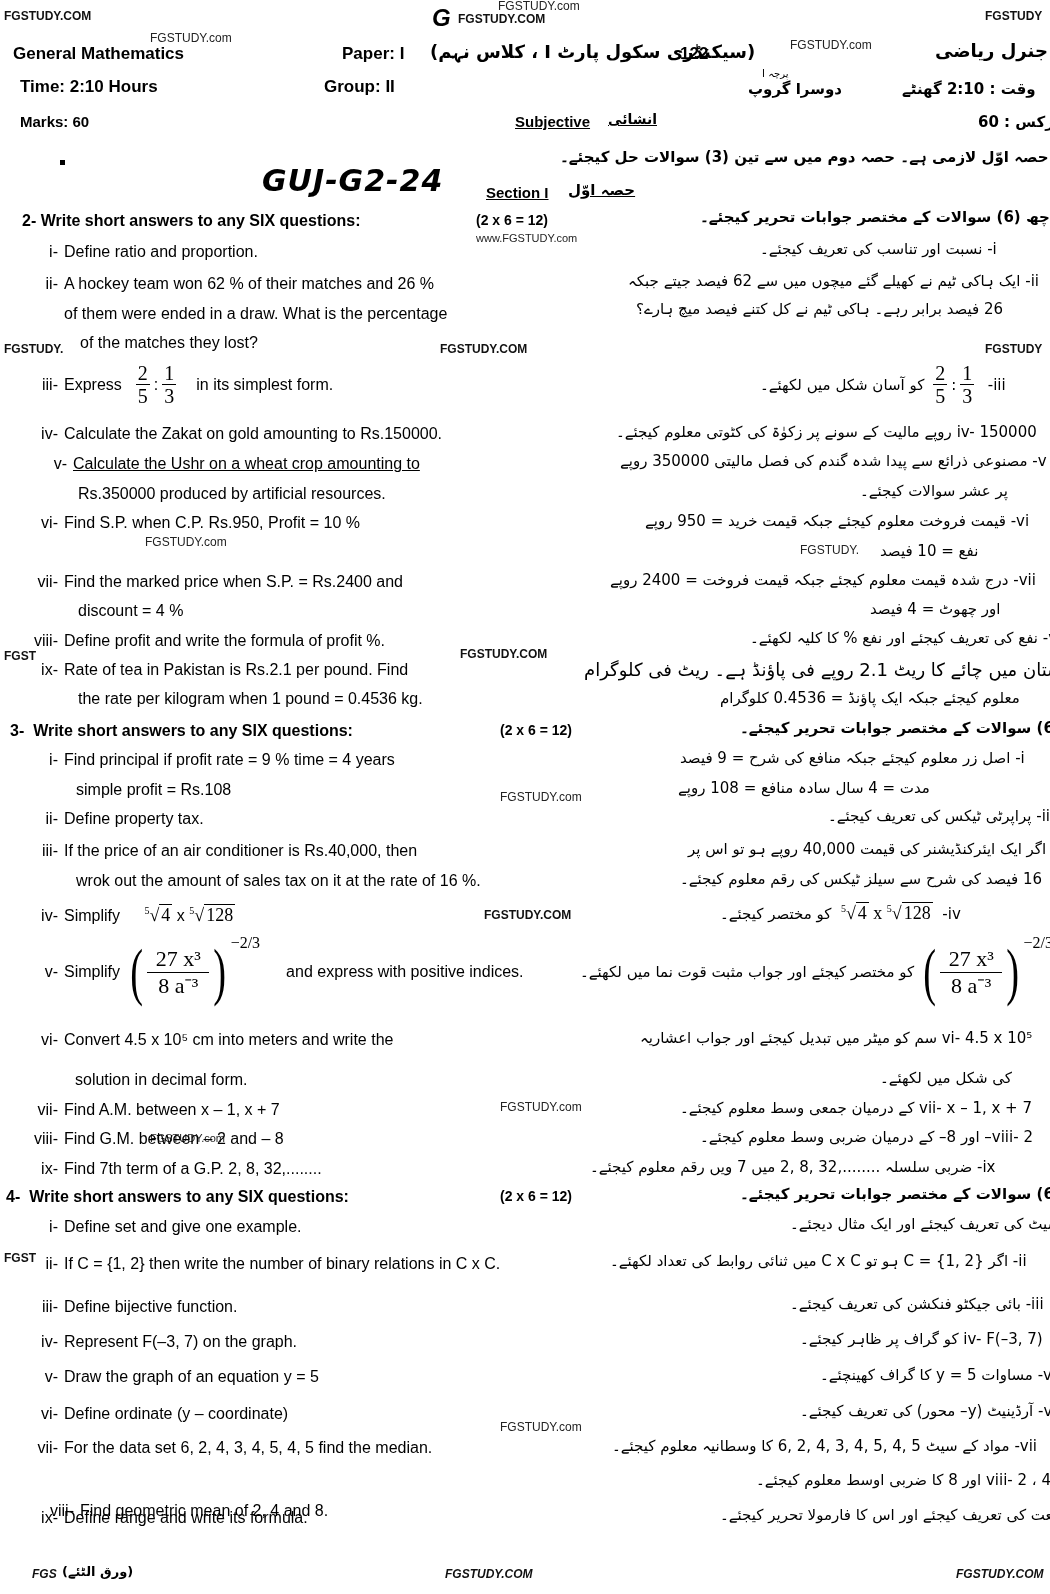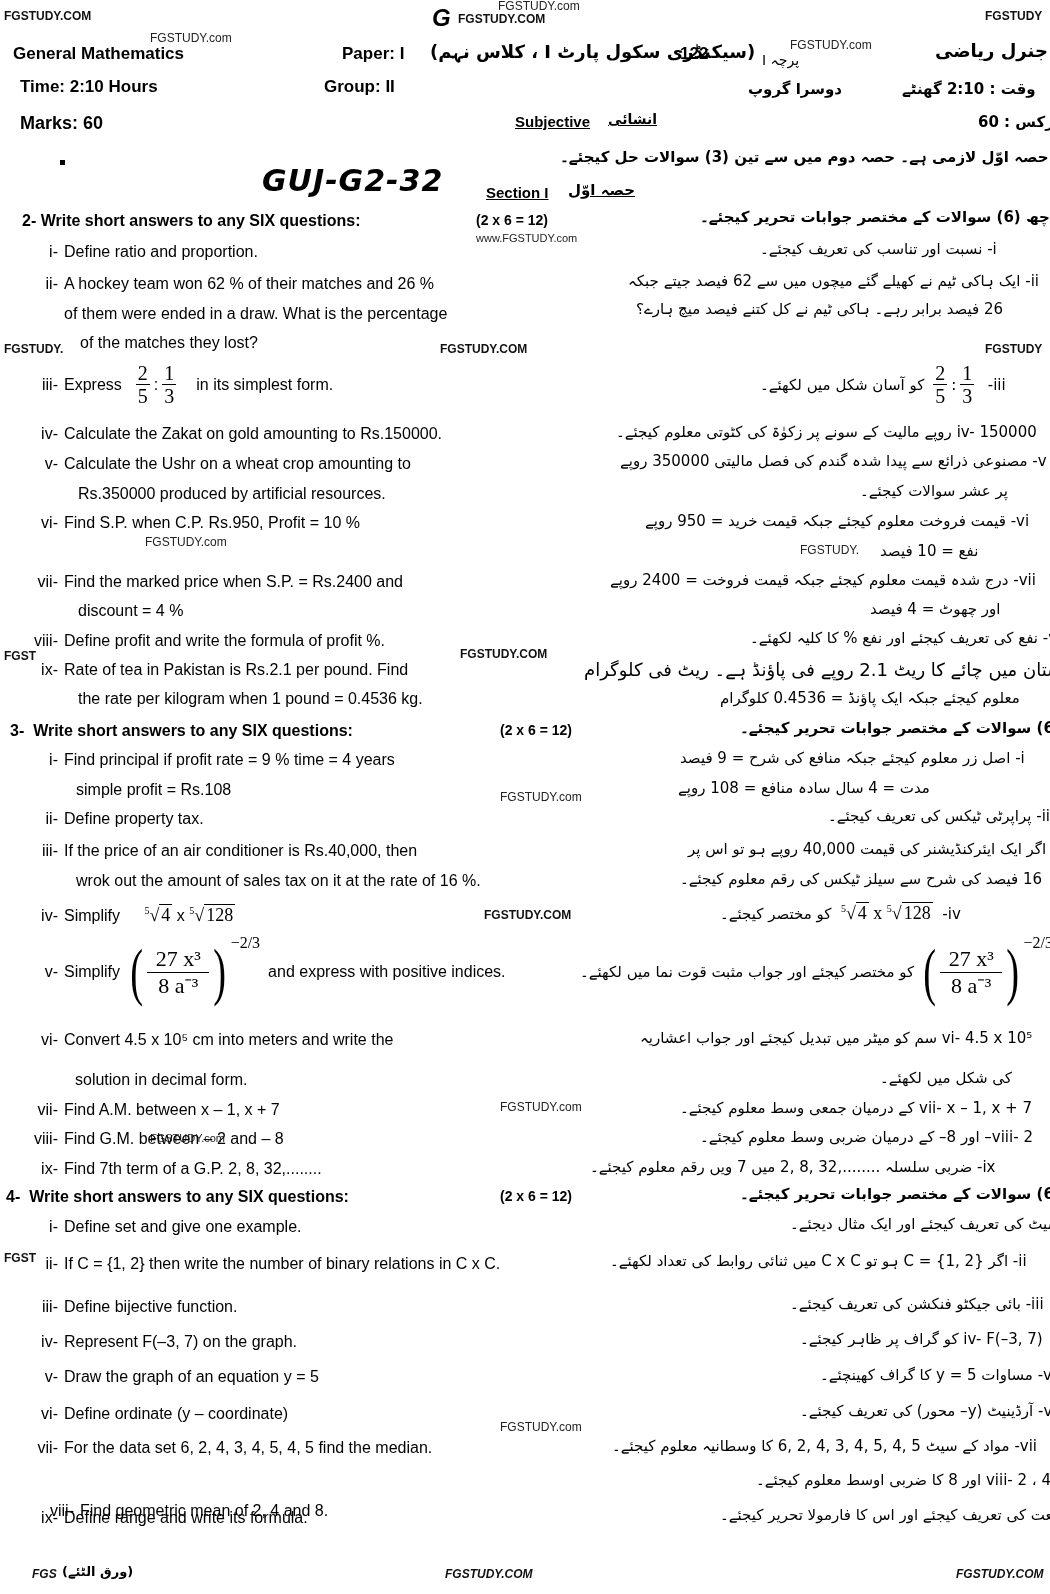--- a/index.html
+++ b/index.html
@@ -38,36 +38,36 @@
 <div class="abs wm-b" style="left:458px;top:12px;">FGSTUDY.COM</div>
 <div class="abs wm" style="left:498px;top:-1px;">FGSTUDY.com</div>
 <div class="abs wm-b" style="left:985px;top:9px;">FGSTUDY</div>
 
 <div class="abs wm" style="left:150px;top:31px;">FGSTUDY.com</div>
 <div class="abs hdr" style="left:13px;top:44px;">General Mathematics</div>
 <div class="abs hdr" style="left:342px;top:44px;">Paper: I</div>
 <div class="abs urdu" style="left:430px;top:41px;font-size:18px;font-weight:bold;">(سیکنڈری سکول پارٹ I ، کلاس نہم)</div>
 <div class="abs hdr" style="left:680px;top:44px;">122</div>
 <div class="abs wm" style="left:790px;top:38px;">FGSTUDY.com</div>
-<div class="abs urdu" style="left:762px;top:52px;font-size:14px;">پرچہ I</div>
+<div class="abs urdu" style="left:762px;top:68px;font-size:10px;">پرچہ I</div>
 <div class="abs urdu" style="left:935px;top:40px;font-size:18px;font-weight:bold;">جنرل ریاضی</div>
 
 <div class="abs hdr" style="left:20px;top:77px;">Time: 2:10 Hours</div>
 <div class="abs hdr" style="left:324px;top:77px;">Group: II</div>
 <div class="abs urdu" style="left:748px;top:80px;font-size:15px;font-weight:bold;">دوسرا گروپ</div>
 <div class="abs urdu" style="left:902px;top:80px;font-size:15px;font-weight:bold;">وقت : 2:10 گھنٹے</div>
 
-<div class="abs hdr" style="left:20px;top:113px;font-size:18px;">Marks: 60</div>
+<div class="abs hdr" style="left:20px;top:113px;font-size:15px;">Marks: 60</div>
 <div class="abs hdr underline" style="left:515px;top:113px;font-size:15px;">Subjective</div>
 <div class="abs urdu underline" style="left:608px;top:111px;font-size:14px;font-weight:bold;">انشائی</div>
 <div class="abs urdu" style="left:978px;top:113px;font-size:15px;font-weight:bold;">مارکس : 60</div>
 
 <div class="abs" style="left:60px;top:160px;width:5px;height:5px;background:#000;"></div>
 <div class="abs urdu" style="left:560px;top:148px;font-size:15px;font-weight:bold;">نوٹ : حصہ اوّل لازمی ہے۔ حصہ دوم میں سے تین (3) سوالات حل کیجئے۔</div>
-<div class="abs handwritten" style="left:262px;top:163px;">GUJ-G2-32</div>
+<div class="abs handwritten" style="left:262px;top:163px;">GUJ-G2-24</div>
 <div class="abs hdr underline" style="left:486px;top:184px;font-size:15px;">Section I</div>
 <div class="abs urdu underline" style="left:568px;top:181px;font-size:15px;font-weight:bold;">حصہ اوّل</div>
 
 <div class="abs qh" style="left:22px;top:212px;"><span>2-</span> <span>Write short answers to any SIX questions:</span></div>
 <div class="abs qh" style="left:476px;top:212px;font-size:14px;">(2 x 6 = 12)</div>
 <div class="abs wm" style="left:476px;top:232px;font-size:11px;">www.FGSTUDY.com</div>
 <div class="abs urdu" style="left:700px;top:208px;font-size:15px;font-weight:bold;">کوئی سے چھ (6) سوالات کے مختصر جوابات تحریر کیجئے۔</div>
 
 <div class="abs q" style="left:20px;top:243px;"><span class="num">i-</span><span>Define ratio  and proportion.</span></div>
 <div class="abs urdu" style="left:760px;top:240px;font-size:15px;"><span>i-</span> <span>نسبت اور تناسب کی تعریف کیجئے۔</span></div>
@@ -109,21 +109,21 @@
       <span>2</span>
       <span class="bar"></span>
       <span>5</span>
     </span>
   &nbsp;<span>کو آسان شکل میں لکھئے۔</span>
 </div>
 
 <div class="abs q" style="left:20px;top:425px;"><span class="num">iv-</span><span>Calculate the Zakat on gold amounting to Rs.150000.</span></div>
 <div class="abs urdu" style="left:616px;top:423px;font-size:15px;"><span>iv-</span> <span>150000 روپے مالیت کے سونے پر زکوٰۃ کی کٹوتی معلوم کیجئے۔</span></div>
 
-<div class="abs q" style="left:20px;top:455px;"><span class="num">v-</span><span>Calculate the Ushr on a wheat crop amounting to</span></div>
+<div class="abs q" style="left:29px;top:455px;text-decoration:underline;"><span class="num">v-</span><span>Calculate the Ushr on a wheat crop amounting to</span></div>
 <div class="abs q" style="left:78px;top:485px;">Rs.350000 produced by artificial resources.</div>
 <div class="abs urdu" style="left:620px;top:452px;font-size:15px;"><span>v-</span> <span>مصنوعی ذرائع سے پیدا شدہ گندم کی فصل مالیتی 350000 روپے</span></div>
 <div class="abs urdu" style="left:860px;top:482px;font-size:15px;">پر عشر سوالات کیجئے۔</div>
 
 <div class="abs q" style="left:20px;top:514px;"><span class="num">vi-</span><span>Find  S.P.  when  C.P.  Rs.950,   Profit  = 10 %</span></div>
 <div class="abs wm" style="left:145px;top:535px;">FGSTUDY.com</div>
 <div class="abs urdu" style="left:645px;top:512px;font-size:15px;"><span>vi-</span> <span>قیمت فروخت معلوم کیجئے جبکہ   قیمت خرید = 950 روپے</span></div>
 <div class="abs wm" style="left:800px;top:543px;">FGSTUDY.</div>
 <div class="abs urdu" style="left:880px;top:542px;font-size:15px;">نفع = 10 فیصد</div>
 
@@ -179,21 +179,21 @@
   <span class="bigfrac" style="margin-left:6px;">
     <span class="paren">(</span>
     <span class="fr">
         <span>27 x³</span>
         <span class="bar"></span>
         <span>8 a⁻³</span>
       </span>
     <span class="paren">)</span>
     <span class="exp">−2/3</span>
   </span>
-  <span style="margin-left:8px;">and express with positive indices.</span>
+  <span style="margin-left:26px;">and express with positive indices.</span>
 </div>
 <div class="abs urdu" style="left:580px;top:940px;font-size:15px;display:flex;align-items:center;direction:rtl;">
   &nbsp;&nbsp;&nbsp;
   <span class="bigfrac" style="direction:ltr;">
     <span class="paren">(</span>
     <span class="fr">
         <span>27 x³</span>
         <span class="bar"></span>
         <span>8 a⁻³</span>
       </span>

